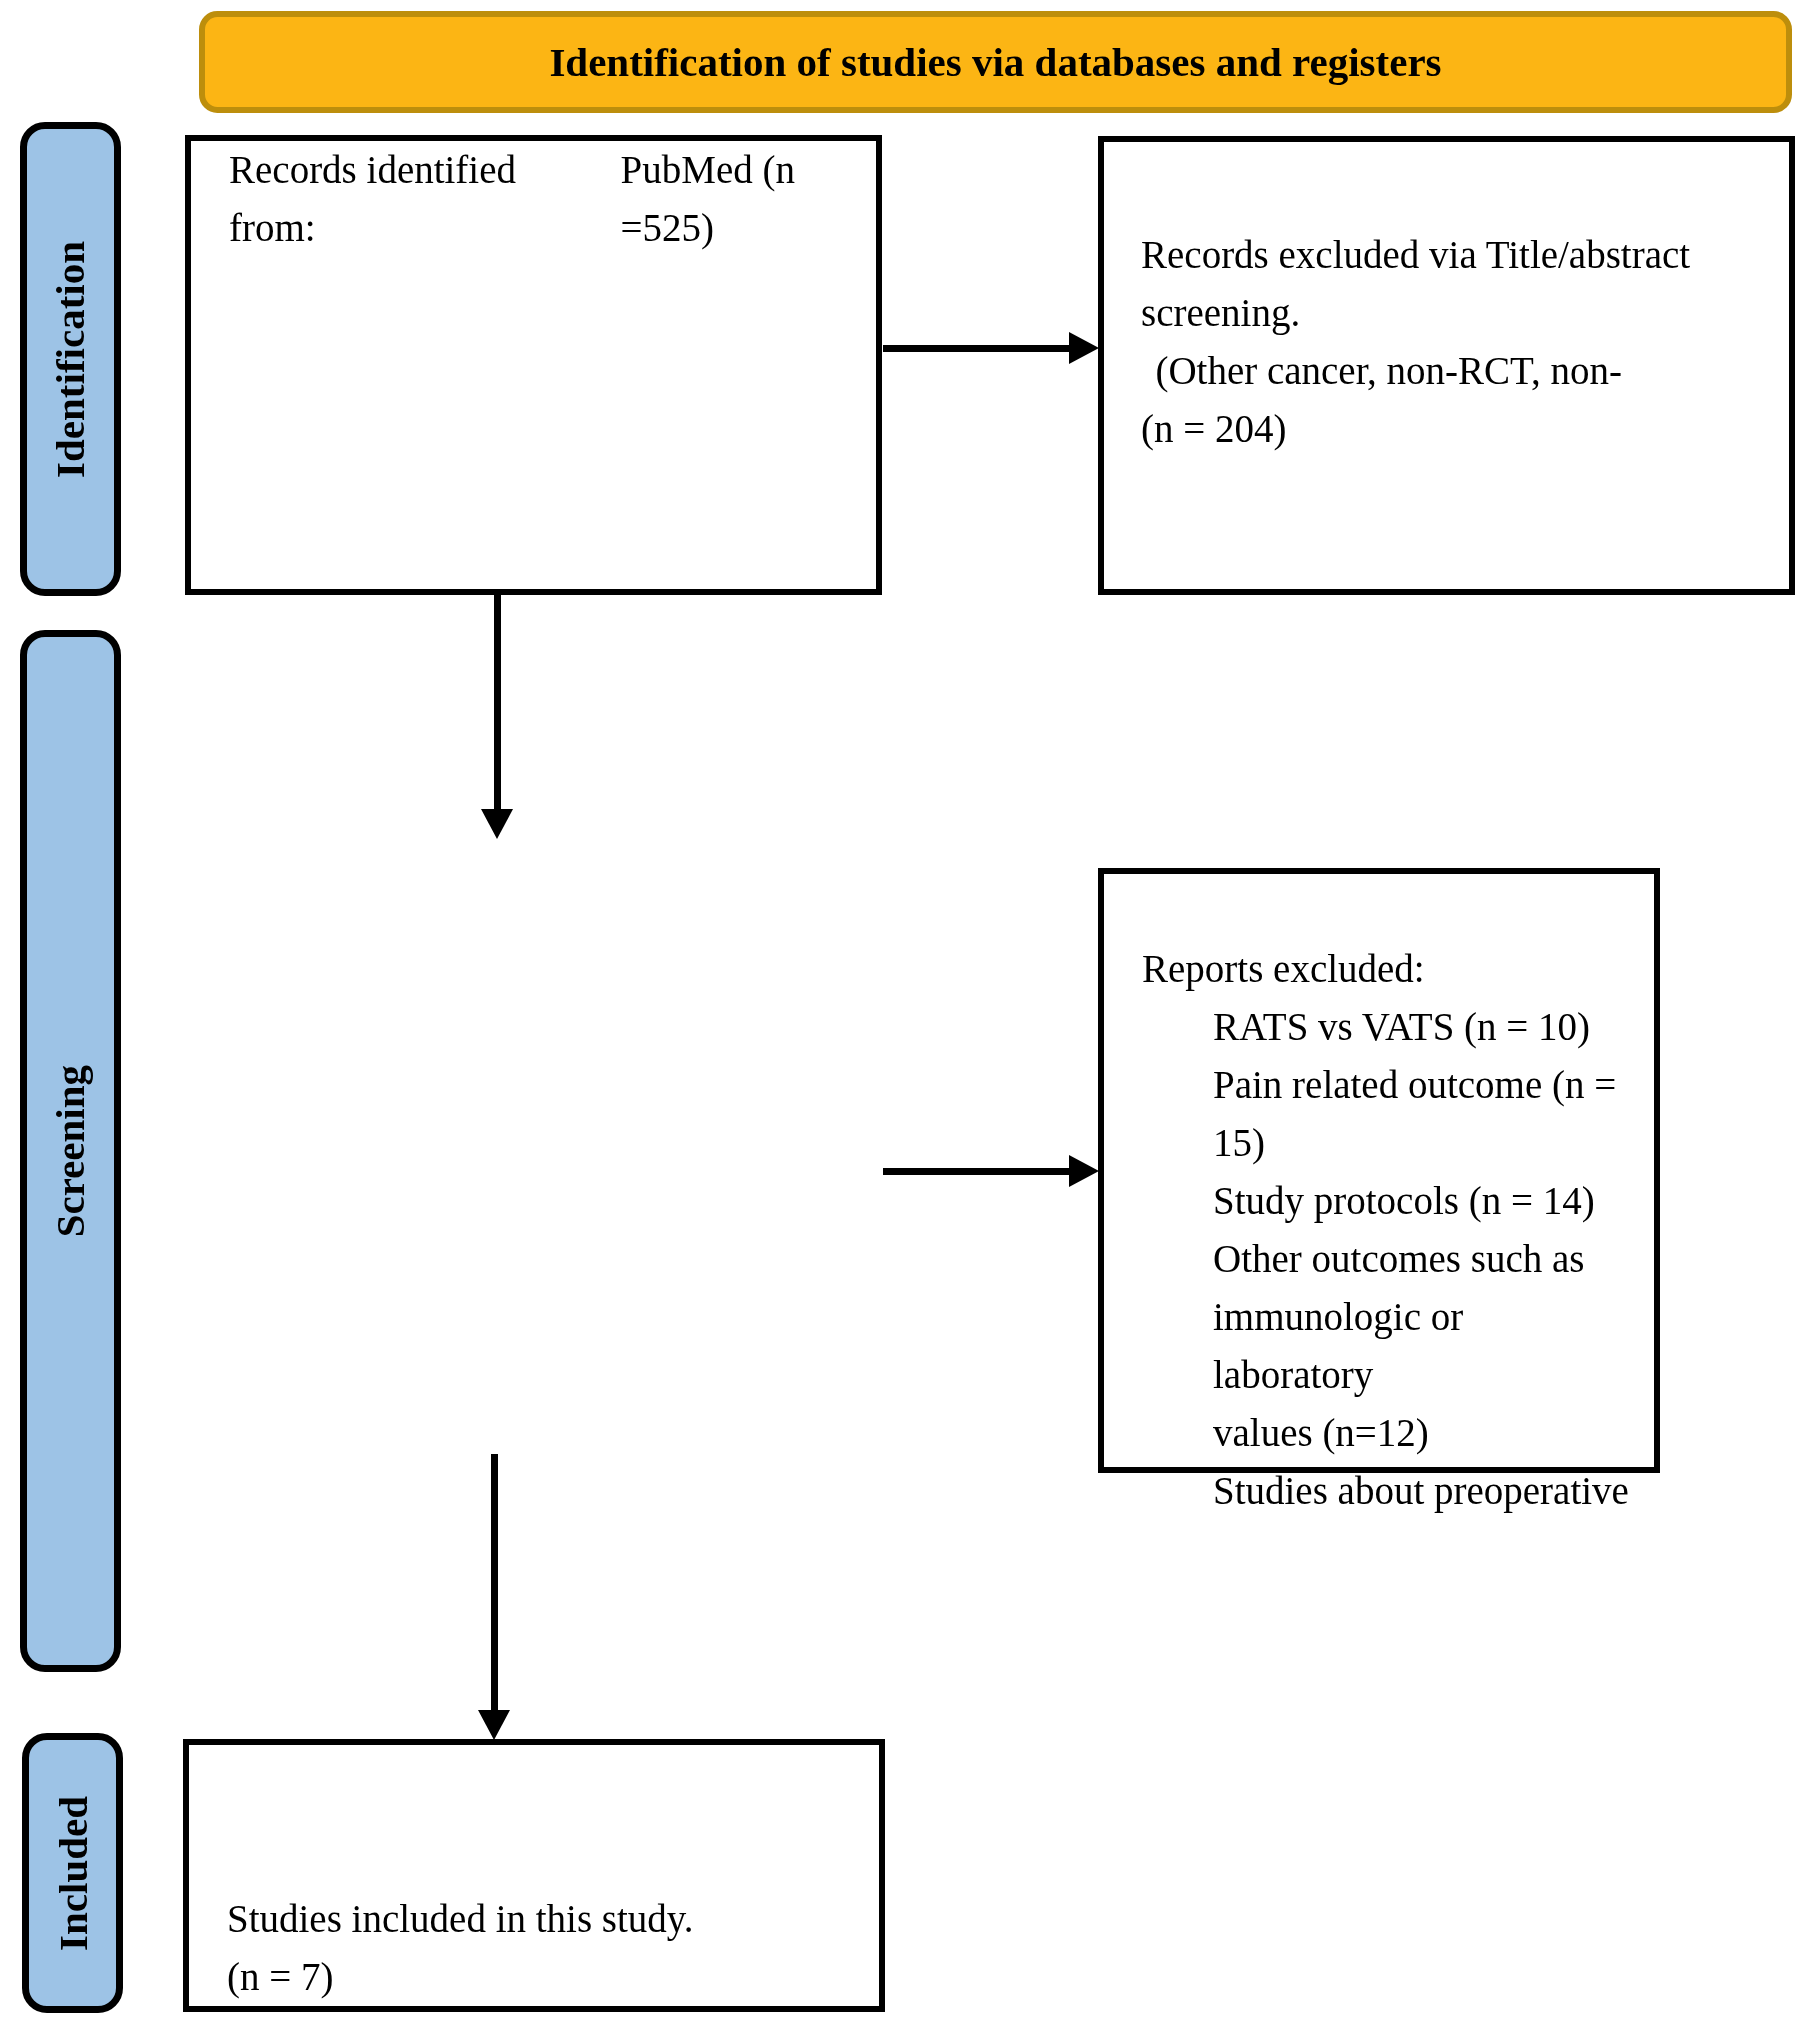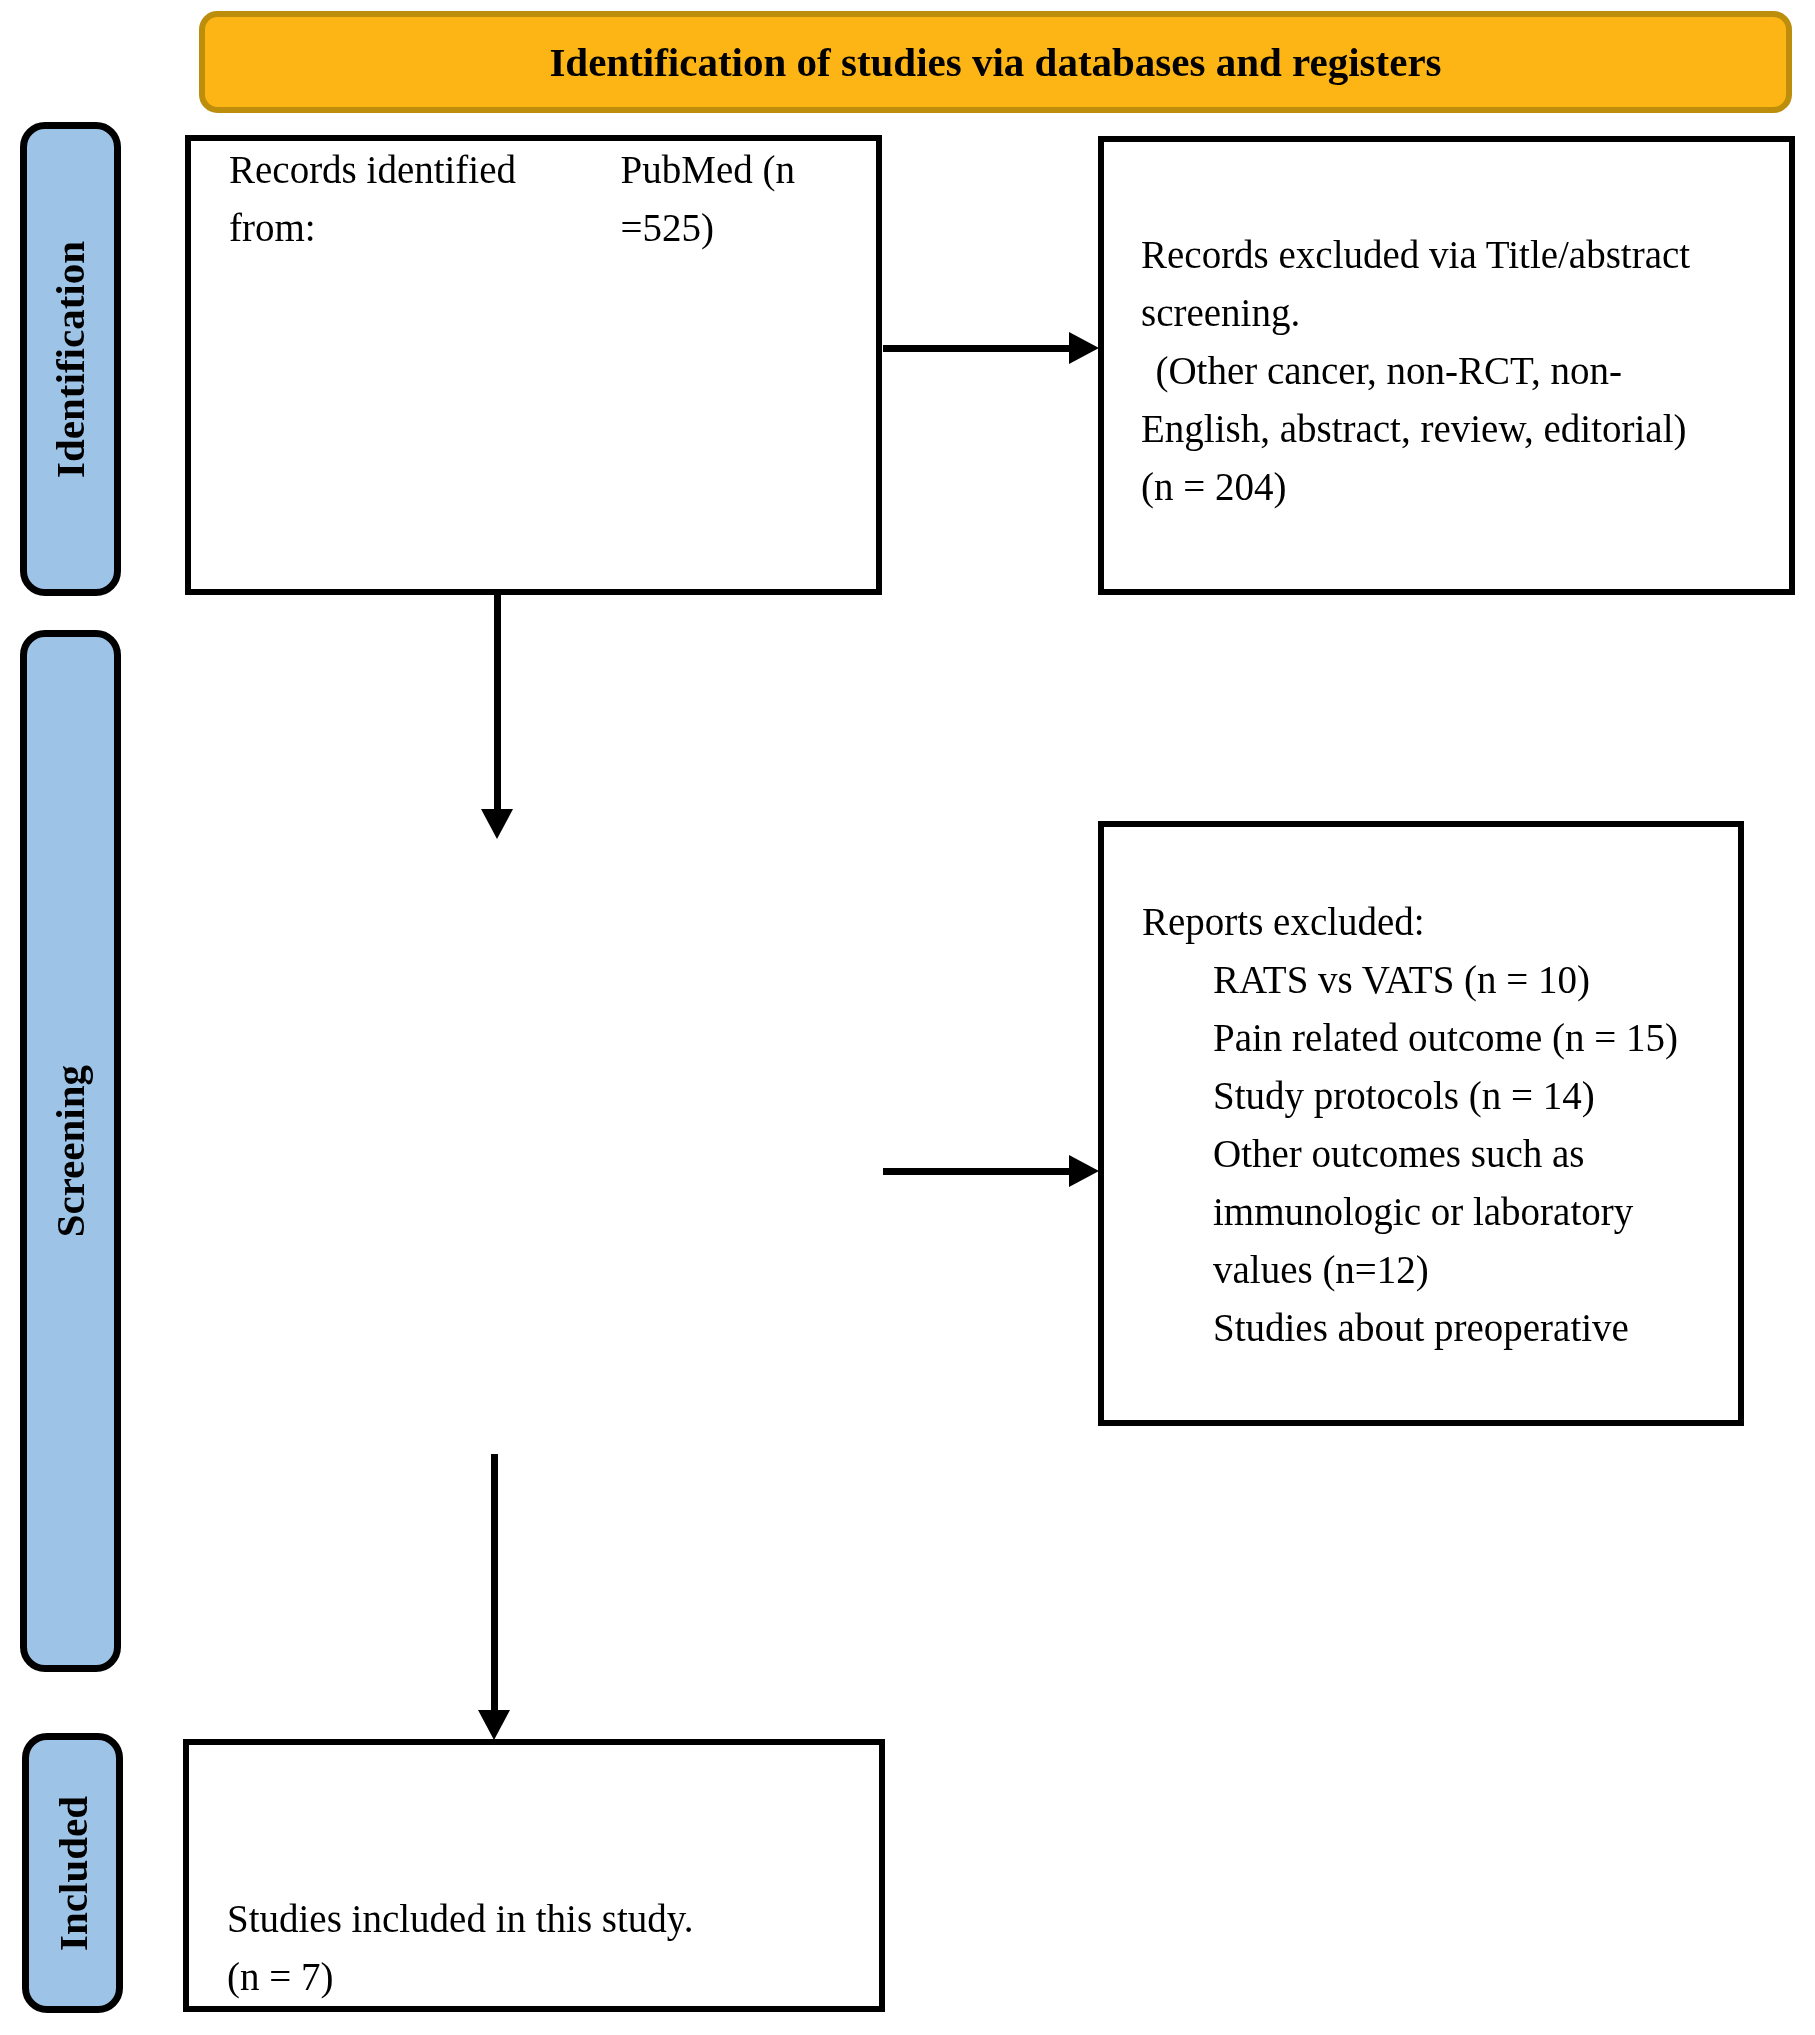--- a/index.html
+++ b/index.html
@@ -57,21 +57,21 @@
   }
   .box-excluded-ta {
     left: 1098px; top: 136px; width: 697px; height: 459px;
     padding: 84px 29px 0 37px;
   }
   .box-assessed {
     left: 185px; top: 839px; width: 697px; height: 615px;
     padding: 299px 19.7px 0 38px;
   }
   .box-reports-excluded {
-    left: 1098px; top: 821px; width: 646px; height: 605px;
+    left: 1098px; top: 868px; width: 562px; height: 605px;
     padding: 66px 23.6px 0 38px;
   }
   .box-included {
     left: 183px; top: 1739px; width: 702px; height: 273px;
     display: flex; flex-direction: column; justify-content: flex-end;
     padding-left: 38px; padding-right: 19.7px;
   }
   .indent-1 { padding-left: 66px; }   
   .indent-sm { padding-left: 14.4px; }   
   .sub-item { margin-left: 71px; }    
@@ -120,21 +120,20 @@
 
   <div class="fbox box-identified">
     <div>Records identified from:</div>
     <div class="indent-1">PubMed (n =525)</div>
   </div>
 
   <div class="fbox box-excluded-ta">
     <div>Records excluded via Title/abstract</div>
     <div>screening.</div>
     <div class="indent-sm">(Other cancer, non-RCT, non-</div>
-    <div>English, abstract, review, editorial)</div>
     <div>(n = 204)</div>
   </div>
 
 
   <div class="fbox box-reports-excluded">
     <div>Reports excluded:</div>
     <div class="sub-item">RATS vs VATS (n = 10)</div>
     <div class="sub-item">Pain related outcome (n = 15)</div>
     <div class="sub-item">Study protocols (n = 14)</div>
     <div class="sub-item">Other outcomes such as</div>

